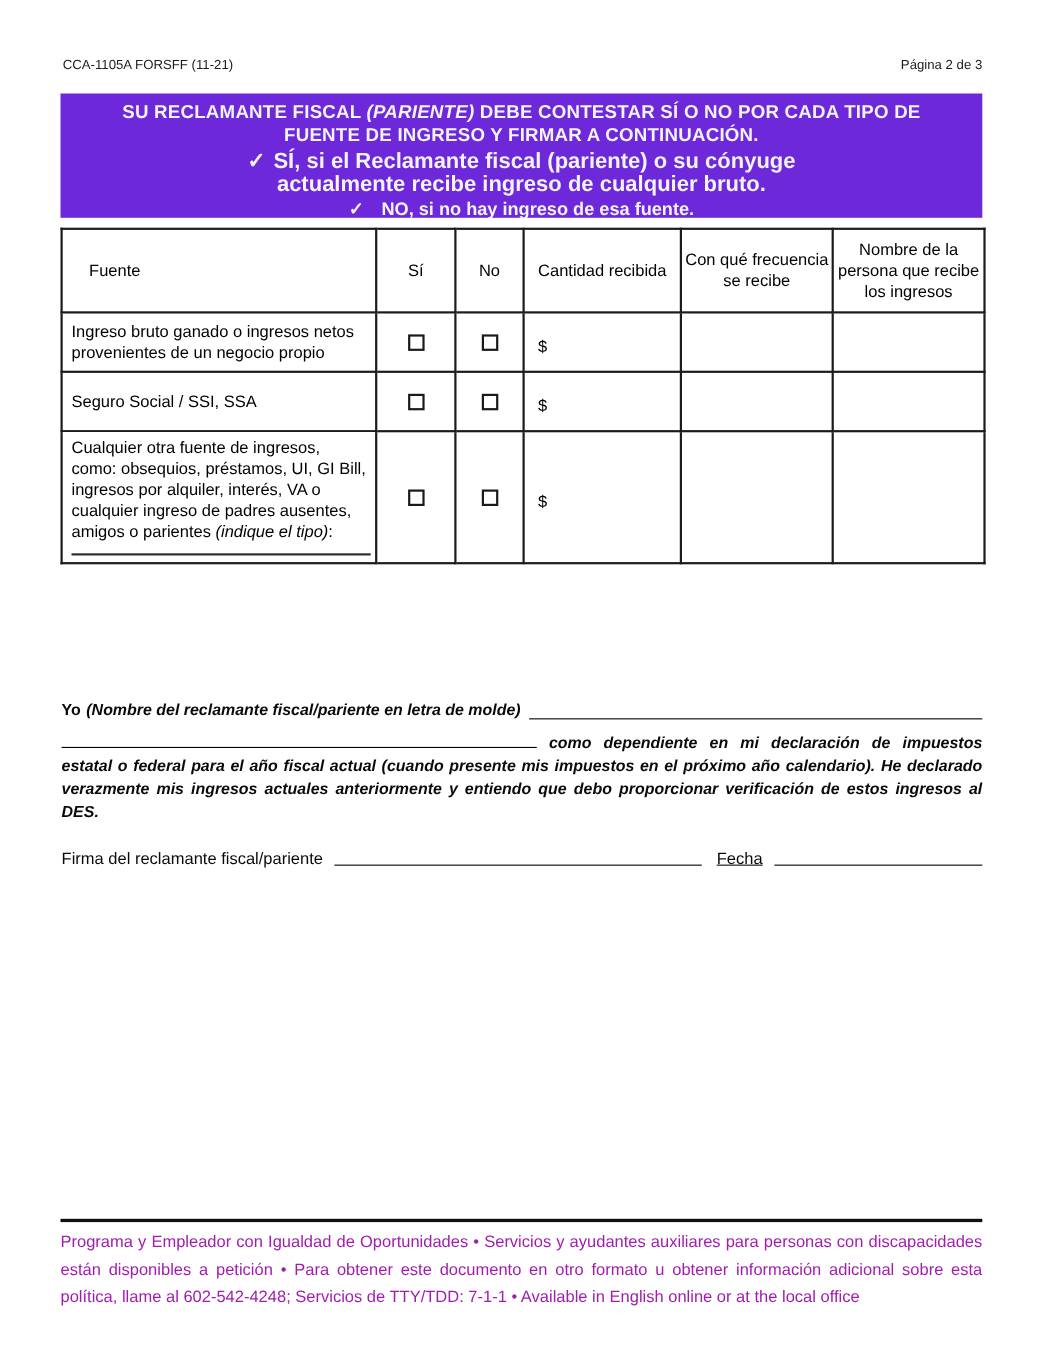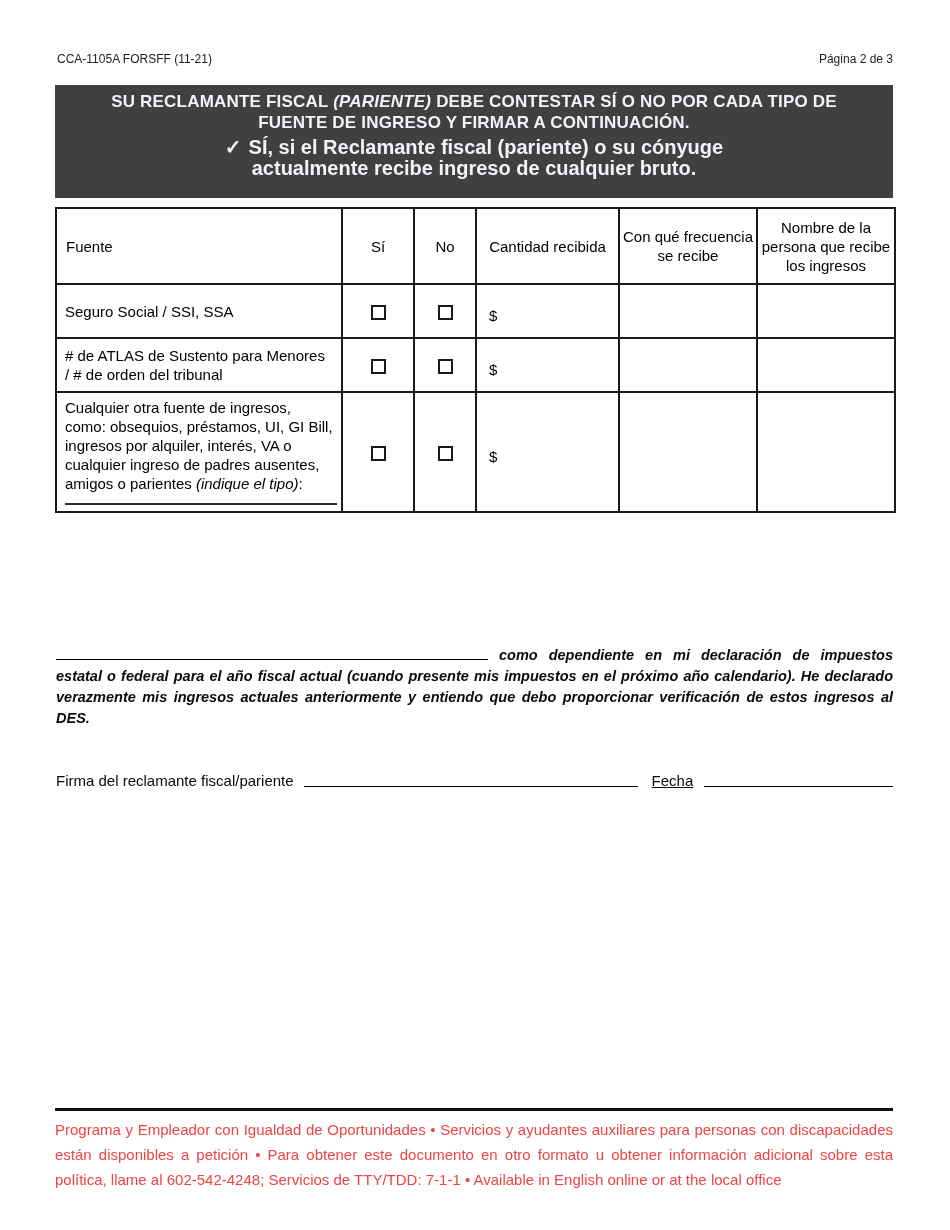--- a/index.html
+++ b/index.html
@@ -31,21 +31,21 @@
     border-collapse: collapse; table-layout: fixed;
   }
   .income-table th, .income-table td {
     border: 2px solid #1b1b1b; font-size: 15px; font-weight: normal;
     vertical-align: middle; background: #fff;
   }
   .income-table thead tr { height: 76px; }
   .income-table tbody tr { height: 54px; }
   .income-table tbody tr.tall { height: 120px; }
   th { text-align: center; line-height: 19px; }
-  th.th-left { text-align: left; padding-left: 9px; }
+  th.th-left { text-align: left; padding-left: 24px; }
   td.src { padding: 5px 8px; line-height: 19px; }
   td.src-tall { padding: 5px 8px 0 8px; line-height: 19px; vertical-align: top; position: relative; }
   .cell-blank-line { position: absolute; bottom: 6px; left: 8px; width: 272px; border-bottom: 2px solid #2e2e2e; }
   td.cb-cell { text-align: center; }
   .checkbox {
     display: inline-block; width: 15px; height: 15px;
     border: 2px solid #1a1a1a; background: #fff; vertical-align: middle;
   }
   td.amt { padding-left: 12px; }
   .dollar { display: inline-block; transform: translateY(4px); }
@@ -69,38 +69,41 @@
     display: flex; align-items: flex-end; font-size: 15px; height: 19px; color: #0a0a0a;
   }
   .sig-line  { width: 334px; border-bottom: 1.5px solid #000; margin-left: 10px; margin-bottom: 2px; height: 0; }
   .fecha-label { margin-left: 14px; text-decoration: underline; }
   .date-line { flex: 1; border-bottom: 1.5px solid #000; margin-left: 11px; margin-bottom: 2px; height: 0; }
   
   .footer {
     position: absolute; top: 1108px; left: 55px; width: 838px;
     border-top: 3px solid #101010; padding-top: 6px;
   }
-  .footer-text { font-size: 15px; line-height: 25px; text-align: justify; color: #ef4444; }
+  .footer-text { font-size: 15px; line-height: 25px; text-align: justify; color: #a21caf; }
 </style>
 </head>
 <body>
 
 <div class="doc-header">
   <span>CCA-1105A FORSFF (11-21)</span>
   <span>Página 2 de 3</span>
 </div>
 
-<div class="banner" style="background:#404040;color:#f2f3f8;">
+<div class="banner" style="background:#6d28d9;color:#f2f3f8;">
   <div class="banner-title">
     <span>SU RECLAMANTE FISCAL </span><span class="it">(PARIENTE)</span><span> DEBE CONTESTAR SÍ O NO POR CADA TIPO DE</span><br>
     <span>FUENTE DE INGRESO Y FIRMAR A CONTINUACIÓN.</span>
   </div>
   <div class="banner-sub">
     <span class="check">✓</span><span>SÍ, si el Reclamante fiscal (pariente) o su cónyuge</span><br>
     <span>actualmente recibe ingreso de cualquier bruto.</span>
+  </div>
+  <div class="banner-no">
+    <span class="check-wide">✓</span><span>NO, si no hay ingreso de esa fuente.</span>
   </div>
 </div>
 
 <table class="income-table">
   <colgroup>
     <col style="width:286px">
       <col style="width:72px">
       <col style="width:62px">
     <col style="width:143px">
       <col style="width:138px">
@@ -111,29 +114,29 @@
       <th class="th-left">Fuente</th>
       <th>Sí</th>
       <th>No</th>
       <th>Cantidad recibida</th>
       <th>Con qué frecuencia se recibe</th>
       <th>Nombre de la persona que recibe los ingresos</th>
     </tr>
   </thead>
   <tbody>
     <tr>
-      <td class="src">Seguro Social / SSI, SSA</td>
+      <td class="src">Ingreso bruto ganado o ingresos netos provenientes de un negocio propio</td>
       <td class="cb-cell"><span class="checkbox"></span></td>
       <td class="cb-cell"><span class="checkbox"></span></td>
       <td class="amt"><span class="dollar">$</span></td>
       <td></td>
       <td></td>
     </tr>
     <tr>
-      <td class="src"># de ATLAS de Sustento para Menores / # de orden del tribunal</td>
+      <td class="src">Seguro Social / SSI, SSA</td>
       <td class="cb-cell"><span class="checkbox"></span></td>
       <td class="cb-cell"><span class="checkbox"></span></td>
       <td class="amt"><span class="dollar">$</span></td>
       <td></td>
       <td></td>
     </tr>
     <tr class="tall">
       <td class="src-tall">
         <span>Cualquier otra fuente de ingresos, como: obsequios, préstamos, UI, GI Bill, ingresos por alquiler, interés, VA o cualquier ingreso de padres ausentes, amigos o parientes </span><span class="it">(indique el tipo)</span><span>:</span>
         <span class="cell-blank-line"></span>
@@ -141,20 +144,25 @@
       <td class="cb-cell"><span class="checkbox"></span></td>
       <td class="cb-cell"><span class="checkbox"></span></td>
       <td class="amt"><span class="dollar">$</span></td>
       <td></td>
       <td></td>
     </tr>
   </tbody>
 </table>
 
 <div class="declaration">
+  <div class="decl-line1">
+    <span class="yo">Yo</span>
+    <span class="bi">(Nombre del reclamante fiscal/pariente en letra de molde)</span>
+    <span class="fill-line"></span>
+  </div>
   <div class="decl-para">
     <span class="blank-inline"></span><span class="bi"> como dependiente en mi declaración de impuestos estatal o federal para el año fiscal actual (cuando presente mis impuestos en el próximo año calendario). He declarado verazmente mis ingresos actuales anteriormente y entiendo que debo proporcionar verificación de estos ingresos al DES.</span>
   </div>
 </div>
 
 <div class="signature-row">
   <span>Firma del reclamante fiscal/pariente</span>
   <span class="sig-line"></span>
   <span class="fecha-label">Fecha</span>
   <span class="date-line"></span>

